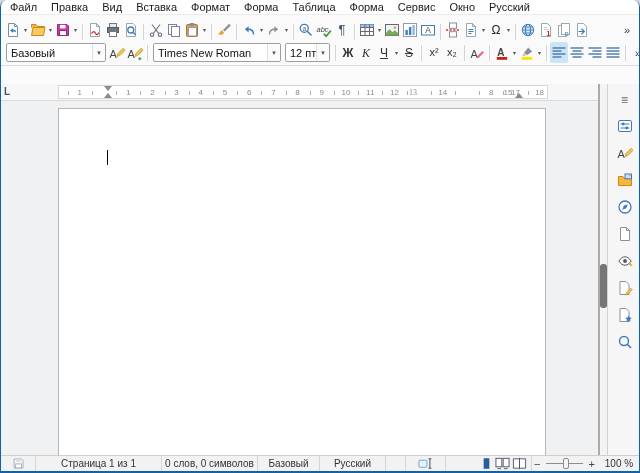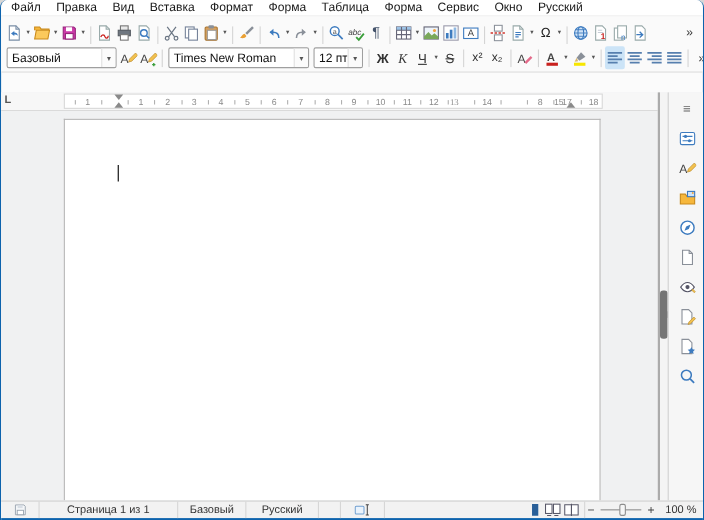--- a/index.html
+++ b/index.html
@@ -625,20 +625,23 @@
           <svg viewBox="0 0 16 16" width="13" height="13">
             <path d="M2.5 2.5h9.5l1.5 1.5v9.5h-11z" fill="#f4f6f8" stroke="#98a2ad"></path>
             <rect x="5" y="2.8" width="5.5" height="3.2" fill="#d8dee5"></rect>
             <rect x="4.5" y="8.5" width="7" height="5" fill="#fff" stroke="#98a2ad"></rect>
           </svg>
         </span>
     </div>
     <div class="scell sep" style="width:126px">
       <span>Страница 1 из 1</span>
     </div>
+    <div class="scell sep" style="width:96px">
+      <span>0 слов, 0 символов</span>
+    </div>
     <div class="scell sep" style="width:62px">
       <span>Базовый</span>
     </div>
     <div class="scell sep" style="width:66px">
       <span>Русский</span>
     </div>
     <div class="scell sep" style="width:20px"></div>
     <div class="scell sep" style="width:40px">
       <span>
           <svg viewBox="0 0 16 16" width="15" height="15">

